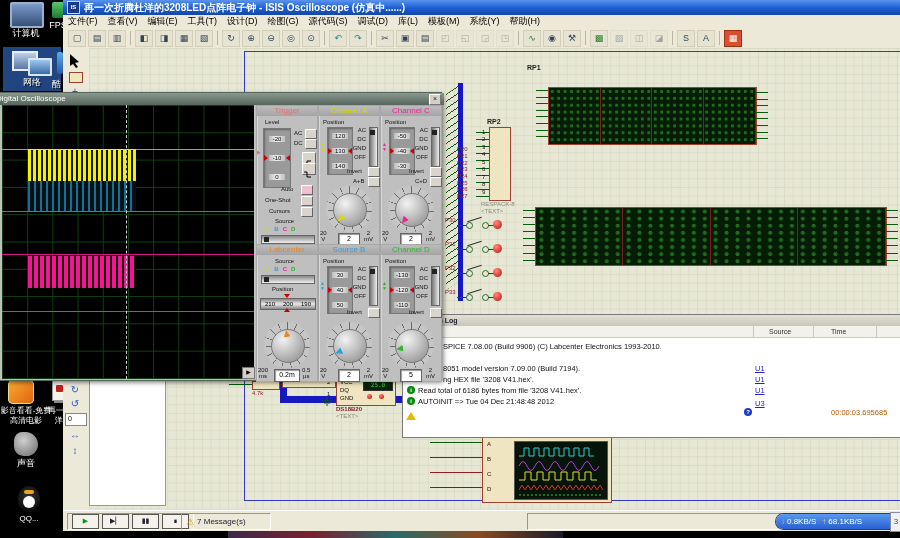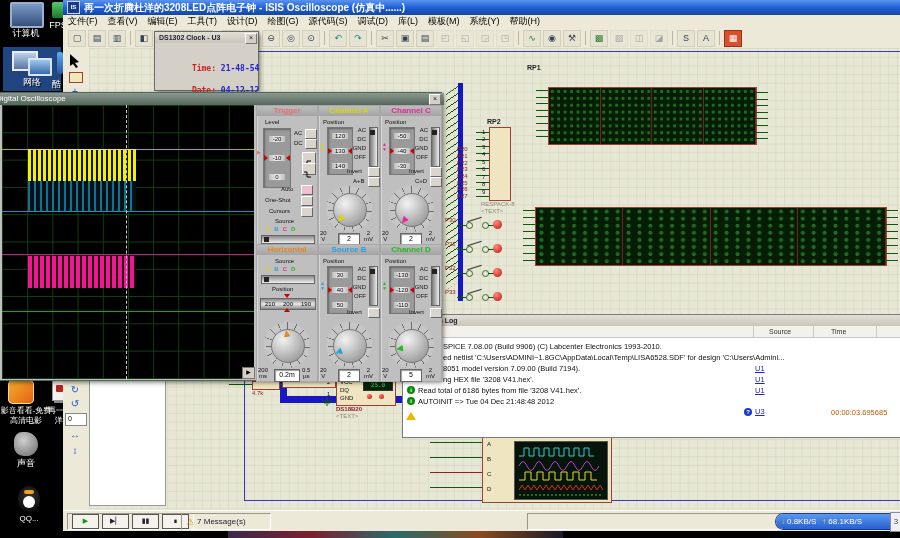--- a/index.html
+++ b/index.html
@@ -54,21 +54,21 @@
   .popttl{position:absolute;left:0;top:0;right:0;height:11px;font-size:7px;font-weight:bold;line-height:11px;padding-left:4px;color:#223;background:linear-gradient(#e2dfd6,#c9c5ba)}
   .wclose{position:absolute;width:10px;height:9px;background:#d4d0c8;border:1px solid;border-color:#fff #777 #777 #fff;font-size:7px;line-height:8px;text-align:center;color:#222}
   .mono{font-family:"DejaVu Sans Mono",monospace}
   
   .scope{left:-7px;top:93px;width:448px;height:287px;background:#bfbfbf;box-shadow:0 0 0 1px #55655c,2px 2px 5px rgba(0,0,0,.6);z-index:30}
   .scopettl{position:absolute;left:0;top:0;width:448px;height:12px;background:linear-gradient(#89998f,#56665c);color:#fff;font-size:8px;line-height:12px;padding-left:3px}
   .disp{position:absolute;left:9px;top:12px;width:252px;height:274px;background:#000;
     background-image:linear-gradient(#123f12 1px,transparent 1px),linear-gradient(90deg,#123f12 1px,transparent 1px);
     background-size:25.2px 27.3px}
   .sec{position:absolute;width:60px;background:#bfbfbf;border:1px solid #a8a8a8;box-shadow:inset 1px 1px 0 #d8d8d8}
-  .shead{height:10px;background:linear-gradient(#bcbcbc,#a4a4a4);font-size:8px;font-weight:bold;text-align:center;line-height:10px}
+  .shead{height:10px;background:linear-gradient(#bcbcbc,#a4a4a4);font-size:8px;font-weight:normal;text-align:center;line-height:10px}
   .slbl{position:absolute;font-size:6px;line-height:7px;color:#111;white-space:nowrap}
   .vscale{position:absolute;background:#9a9a9a;border:1px solid #777;box-shadow:inset 1px 1px 2px #666;display:flex;flex-direction:column;justify-content:space-around;align-items:center}
   .vscale b{font-weight:normal;font-size:6px;background:linear-gradient(90deg,#bdbdbd,#efefef,#bdbdbd);width:16px;text-align:center}
   .aL,.aR{position:absolute;top:50%;margin-top:-3px;width:0;height:0;border:3px solid transparent}
   .aL{left:0;border-left:4px solid #c00}
   .aR{right:0;border-right:4px solid #c00}
   .updn{position:absolute;font-size:5px;line-height:5px;text-align:center}
   .b3{position:absolute;width:10px;height:8px;background:#d9d5cd;border:1px solid;border-color:#fff #666 #666 #fff}
   .vsl{position:absolute;width:7px;background:linear-gradient(90deg,#777,#eee);border:1px solid #666}
   .hnd{position:absolute;left:0;width:5px;height:5px;background:#222}
@@ -339,44 +339,35 @@
   <div class="ab log">
     <div class="popttl">Simulation Log</div>
     <div class="ab" style="left:0;top:11px;width:497px;height:11px;background:#f2f1ea;border-bottom:1px solid #c8c8c8">
       <span class="ab" style="left:350px;top:0;width:1px;height:11px;background:#c8c8c8"></span>
       <span class="ab" style="left:410px;top:0;width:1px;height:11px;background:#c8c8c8"></span>
       <span class="ab" style="left:473px;top:0;width:1px;height:11px;background:#c8c8c8"></span>
       <span class="ab" style="left:366px;font-size:7px;line-height:11px;color:#333">Source</span>
       <span class="ab" style="left:428px;font-size:7px;line-height:11px;color:#333">Time</span>
     </div>
     <div class="lrow" style="left:40px;top:26px">SPICE 7.08.00 (Build 9906) (C) Labcenter Electronics 1993-2010.</div>
-    <div class="lrow" style="left:40px;top:37px">ed netlist 'C:\Users\ADMINI~1.8GC\AppData\Local\Temp\LISA6528.SDF' for design 'C:\Users\Admini...</div>
     <div class="lrow" style="left:40px;top:48px">8051 model version 7.09.00 (Build 7194).</div>
     <span class="src" style="left:352px;top:49px">U1</span>
     <div class="lrow" style="left:40px;top:59px">ng HEX file '3208 V41.hex'.</div>
     <span class="src" style="left:352px;top:60px">U1</span>
     <span class="lico" style="left:4px;top:71px">i</span>
     <div class="lrow" style="left:15px;top:70px">Read total of 6186 bytes from file '3208 V41.hex'.</div>
     <span class="src" style="left:352px;top:71px">U1</span>
     <span class="lico" style="left:4px;top:82px">i</span>
     <div class="lrow" style="left:15px;top:81px">AUTOINIT =&gt; Tue 04 Dec 21:48:48 2012</div>
-    <span class="src" style="left:352px;top:92px">U3</span>
+    <span class="src" style="left:352px;top:84px">U3</span>
     <span class="warnico" style="left:3px;top:92px"></span>
     <span class="lico" style="left:341px;top:93px;background:#1a3acc">?</span>
     <div class="lrow" style="left:428px;top:92px;color:#c05a00">00:00:03.695685</div>
   </div>
 
-  <div class="win" style="left:155px;top:32px;width:103px;height:58px;z-index:25">
-    <div class="popttl">DS1302 Clock - U3</div>
-    <span class="wclose" style="right:1px;top:1px">×</span>
-    <div class="ab mono" style="left:8px;top:20px;font-size:8px;font-weight:bold;line-height:11px;white-space:pre">
-      <span style="color:#cc2222">Time:</span> <span style="color:#2222cc">21-48-54</span><br>
-      <span style="color:#cc2222">Date:</span> <span style="color:#2222cc">04-12-12</span>
-    </div>
-  </div>
 
   <div class="ab scope">
     <div class="scopettl">Digital Oscilloscope</div>
     <span class="wclose" style="left:436px;top:1px">×</span>
 
     <div class="disp">
       <div class="ab" style="left:0;top:44px;width:252px;height:1px;background:#b0b000"></div>
       <div class="ab" style="left:26px;top:44px;width:108px;height:32px;background:repeating-linear-gradient(90deg,#f0f000 0 3px,#101000 3px 5px);border-top:1px solid #f0f000"></div>
       <div class="ab" style="left:26px;top:76px;width:108px;height:31px;background:repeating-linear-gradient(90deg,#15718f 0 2px,#021018 2px 6px)"></div>
       <div class="ab" style="left:0;top:106px;width:252px;height:1px;background:#1890b8"></div>
@@ -481,21 +472,21 @@
           <div class="knob">
             <span class="ptr" style="--c:#d8d800;--a:-130deg"></span>
           </div>
         </div>
       <span class="unit" style="left:1px;top:124px"><span>20</span><br><span>V</span></span>
       <div class="vbox" style="left:19px;top:127px;width:20px;height:11px">2</div>
       <span class="unit" style="left:45px;top:124px"><span>2</span><br><span>mV</span></span>
     </div>
 
     <div class="sec" style="left:263px;top:151px;height:136px">
-      <div class="shead" style="color:#e88820">Horizontal</div>
+      <div class="shead" style="color:#e88820">Labcenter</div>
       <span class="slbl" style="left:18px;top:13px">Source</span>
       <span class="ab chs" style="left:9px;top:21px">
         <span style="color:#d8d800">A</span><span style="color:#28a0e0">B</span><span style="color:#e82898">C</span><span style="color:#28b828">D</span>
       </span>
       <div class="hsl" style="left:4px;top:30px;width:52px">
           <span class="hnd" style="top:1px;left:2px"></span>
         </div>
       <span class="slbl" style="left:15px;top:41px">Position</span>
       <div class="ab" style="left:3px;top:49px;width:54px;height:18px">
         <span class="ab" style="left:24px;top:0;border:3px solid transparent;border-top:4px solid #c00"></span>

